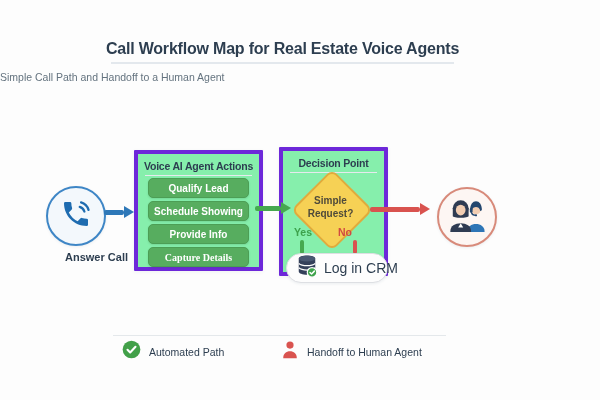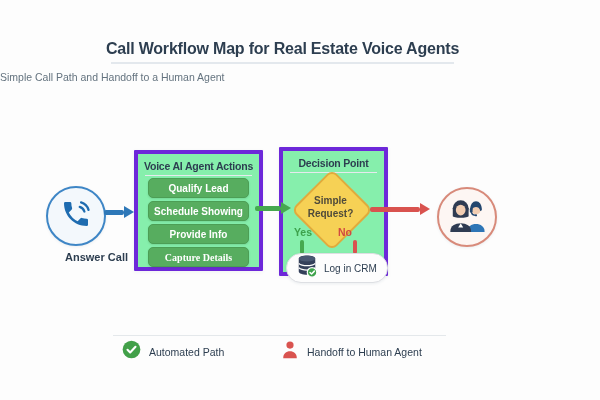--- a/index.html
+++ b/index.html
@@ -41,21 +41,21 @@
   .diamond{left:303px;top:181px;width:54px;height:54px;background:#f6d155;border:2.5px solid #e0ab3c;border-radius:7px;transform:rotate(45deg);z-index:2;}
   .diamond-text{left:298px;top:195px;width:65px;text-align:center;font-size:10px;font-weight:bold;line-height:1.25;color:#4f4a3a;z-index:3;}
   .yes-label{left:290px;top:226px;width:26px;text-align:center;font-size:10.5px;font-weight:bold;color:#3da14c;z-index:3;}
   .no-label{left:332px;top:226px;width:26px;text-align:center;font-size:10.5px;font-weight:bold;color:#d14b41;z-index:3;}
   .conn{width:4px;height:14px;border-radius:2px;top:240px;z-index:3;}
   .conn-yes{left:300px;background:#46a84f;}
   .conn-no{left:353px;background:#d9534f;}
   
   .crm-pill{left:286px;top:253px;width:102px;height:30px;background:#fdfdfd;border:1px solid #dddfe3;border-radius:15px;
     display:flex;align-items:center;gap:6px;padding-left:9px;box-sizing:border-box;z-index:5;box-shadow:0 1px 3px rgba(30,60,90,.08);}
-  .crm-label{font-size:10px;color:#2d3e50;white-space:nowrap;}
+  .crm-label{font-size:14px;color:#2d3e50;white-space:nowrap;}
   
   .bottom-rule{left:113px;top:335px;width:333px;height:1px;background:#e4e8eb;}
   .legend-item{display:flex;align-items:center;gap:8px;top:342px;height:19px;}
   .legend-automated{left:122px;}
   .legend-handoff{left:281px;}
   .legend-label{font-size:10.5px;color:#2d3e50;white-space:nowrap;}
 </style>
 </head>
 <body>
 

